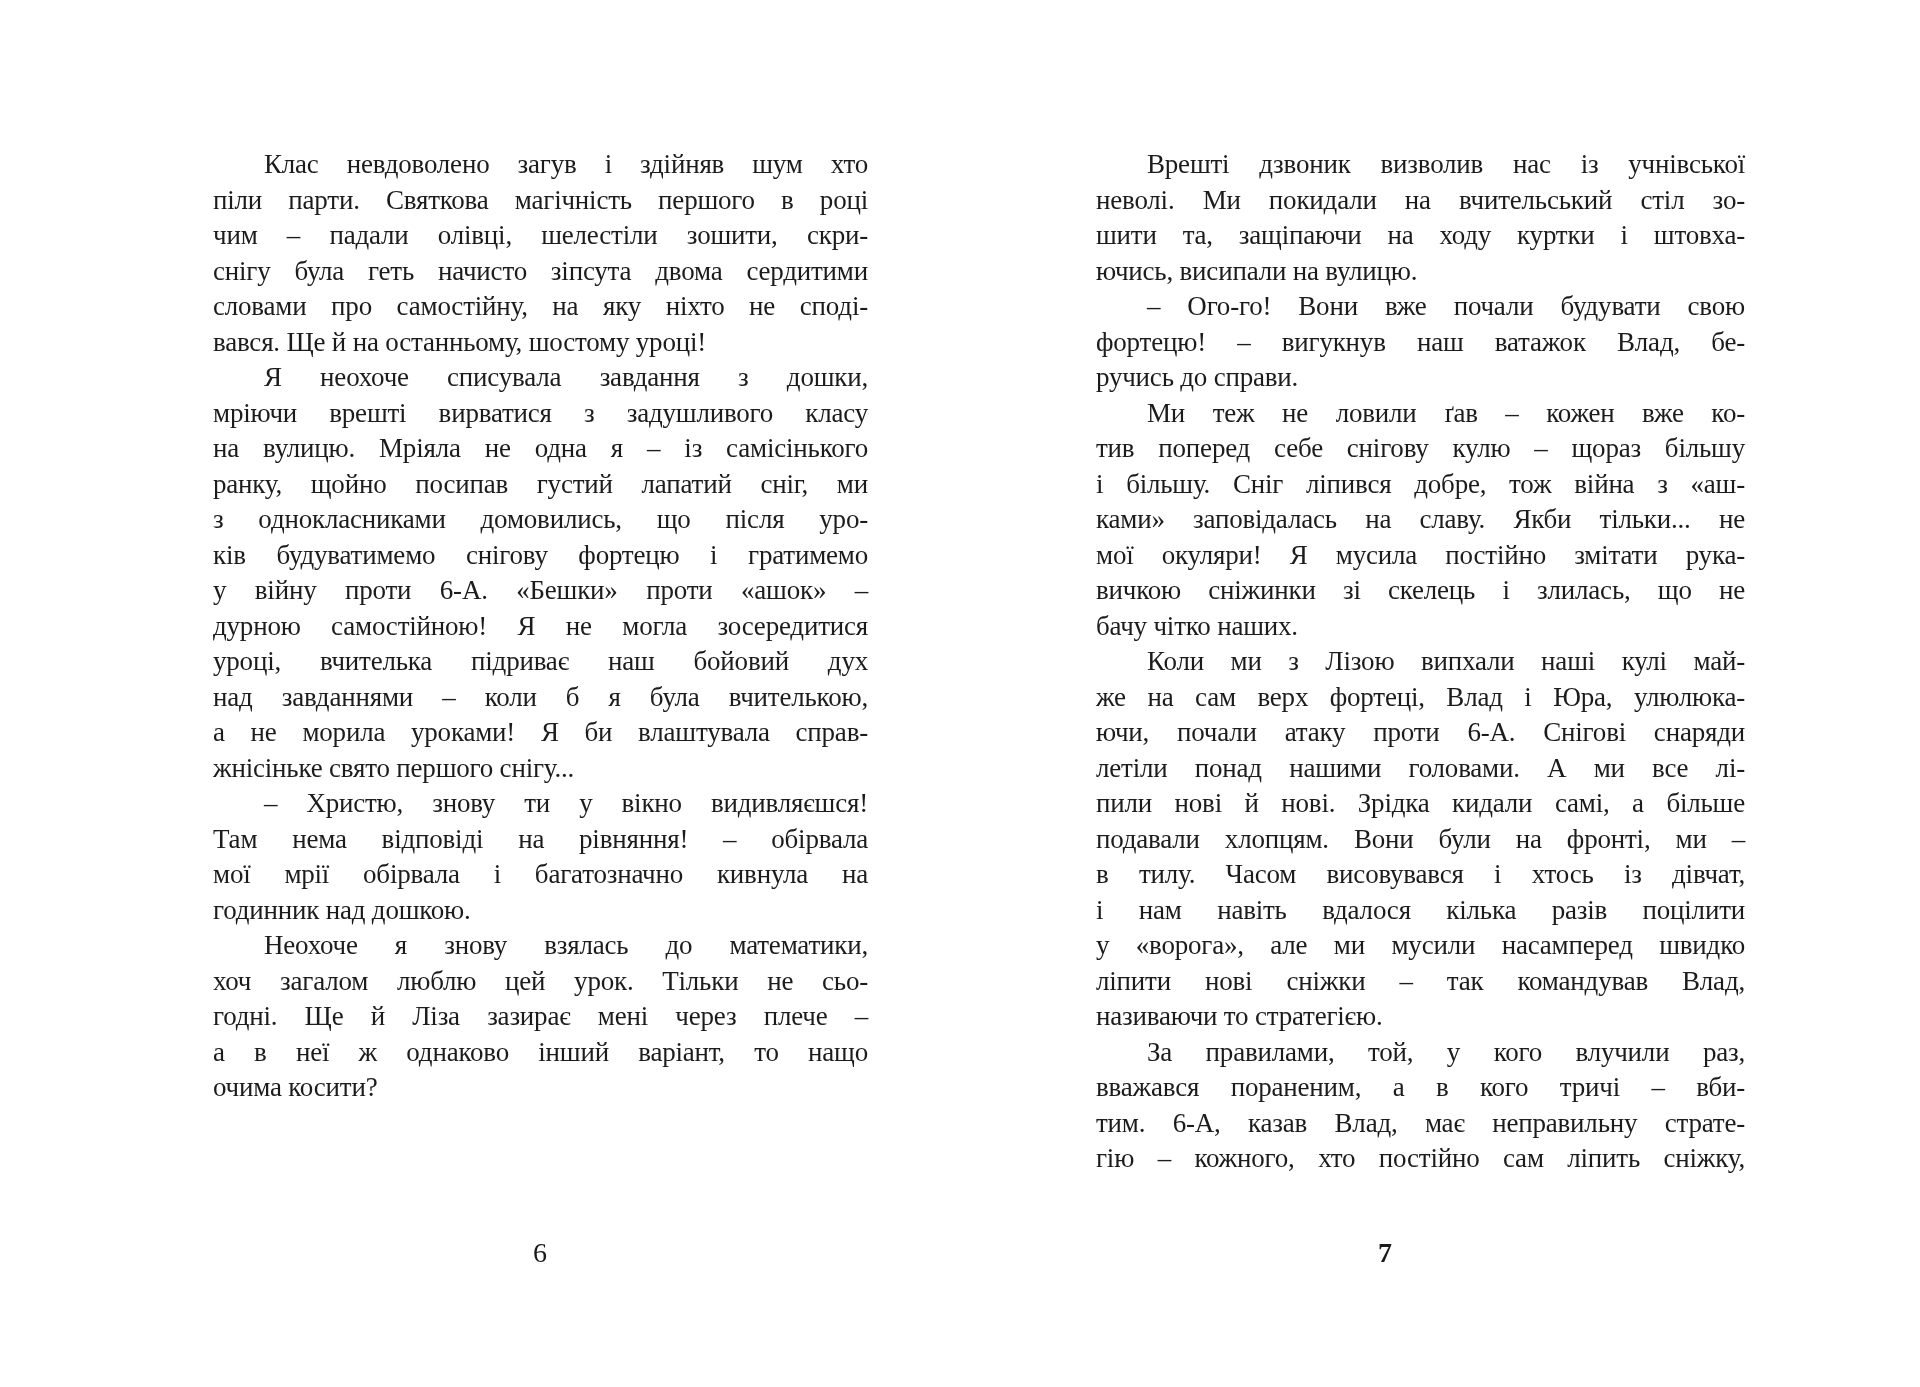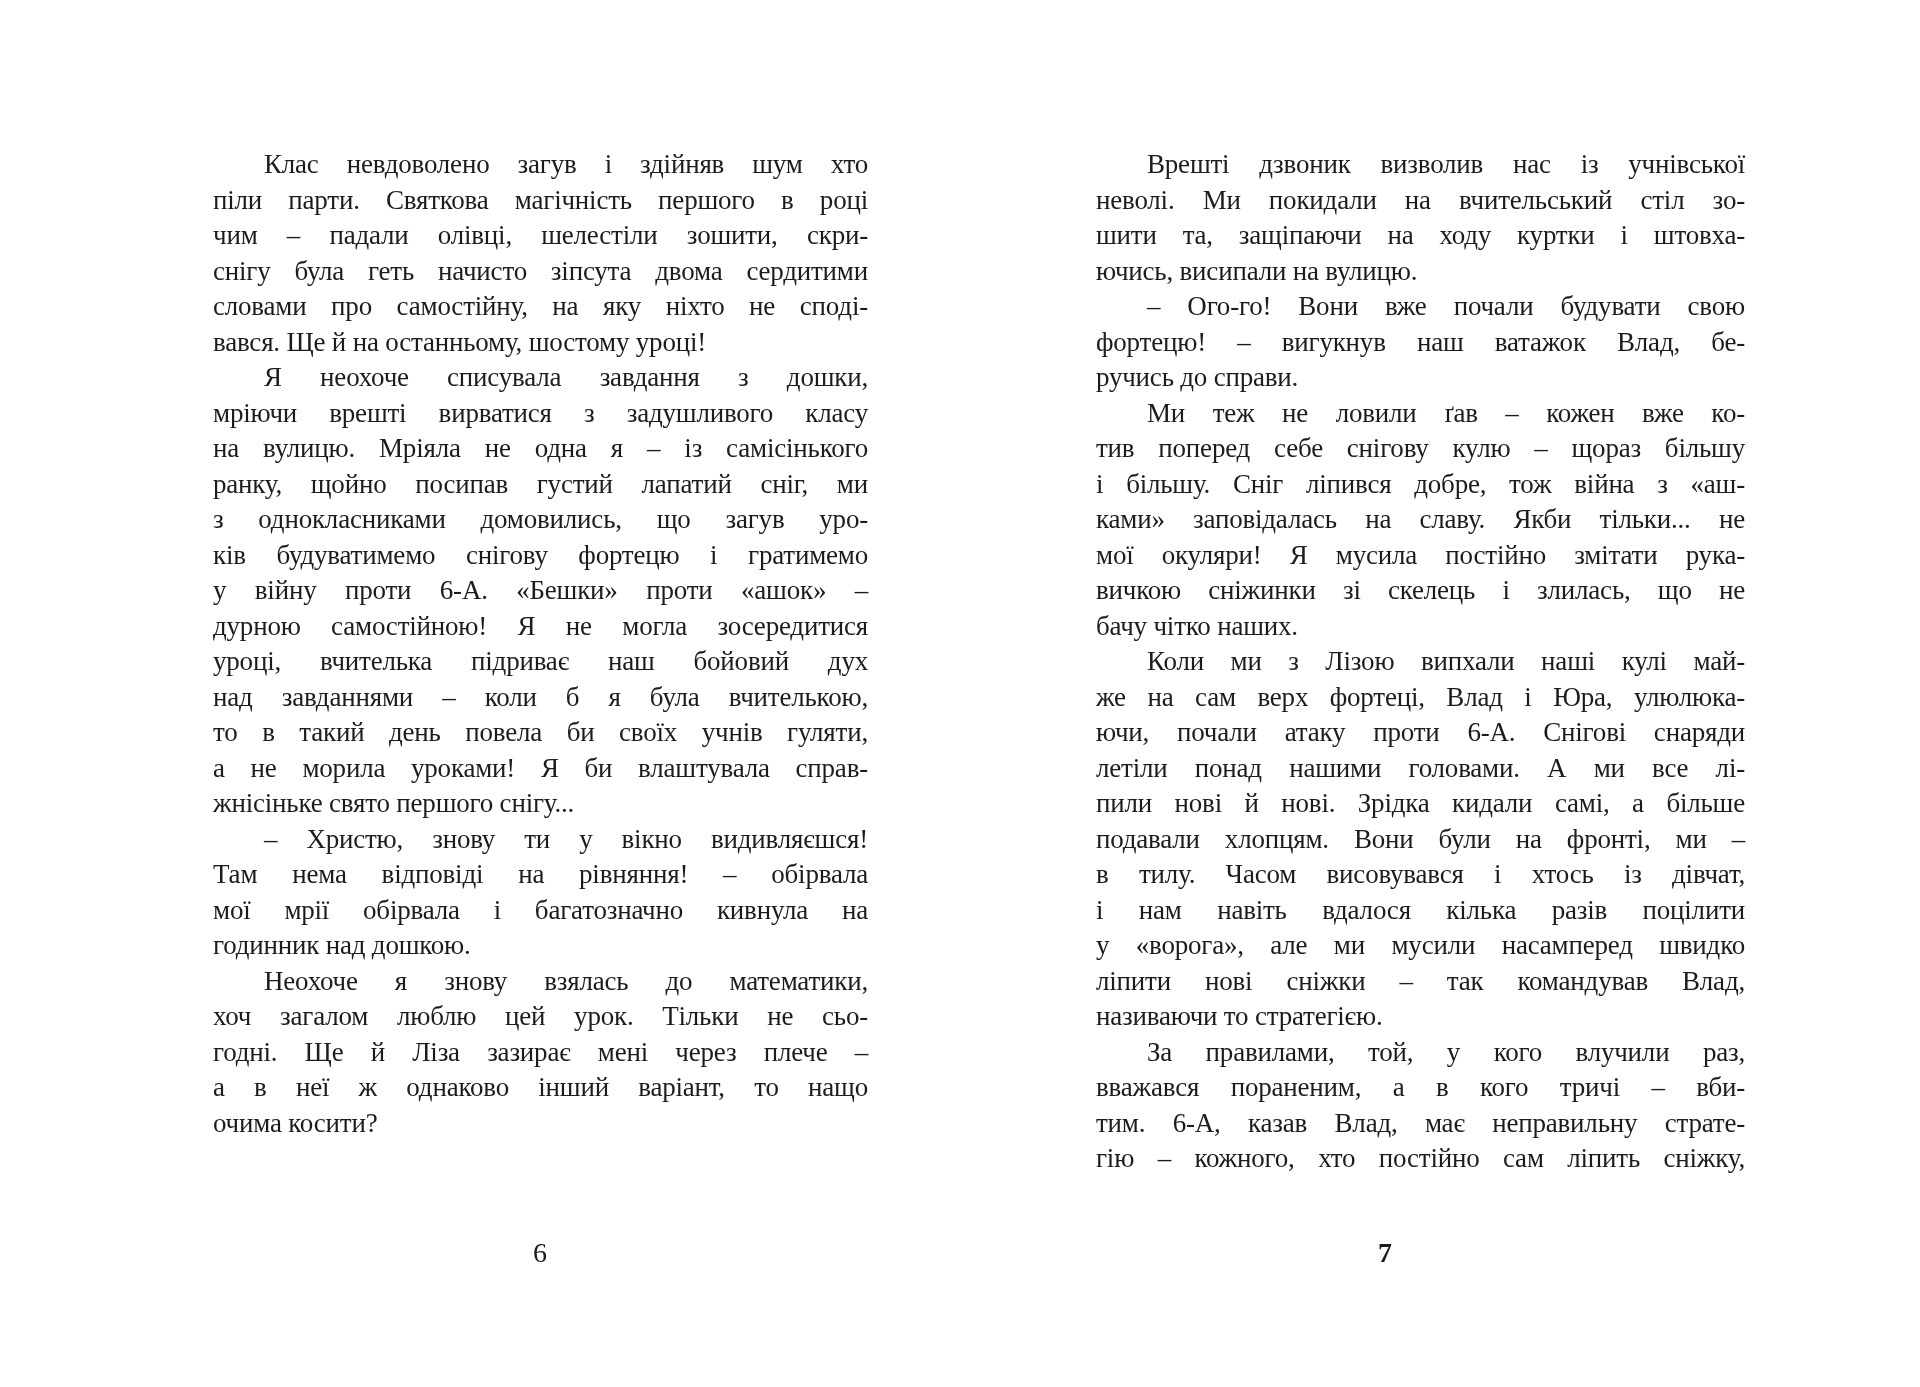--- a/index.html
+++ b/index.html
@@ -64,27 +64,26 @@
       <span class="line indent">Клас невдоволено загув і здійняв шум хто</span>
       <span class="line">піли парти. Святкова магічність першого в році</span>
       <span class="line">чим – падали олівці, шелестіли зошити, скри-</span>
       <span class="line">снігу була геть начисто зіпсута двома сердитими</span>
       <span class="line">словами про самостійну, на яку ніхто не споді-</span>
       <span class="line last">вався. Ще й на останньому, шостому уроці!</span>
       <span class="line indent">Я неохоче списувала завдання з дошки,</span>
       <span class="line">мріючи врешті вирватися з задушливого класу</span>
       <span class="line">на вулицю. Мріяла не одна я – із самісінького</span>
       <span class="line">ранку, щойно посипав густий лапатий сніг, ми</span>
-      <span class="line">з однокласниками домовились, що загув уро-</span>
+      <span class="line">з однокласниками домовились, що після уро-</span>
       <span class="line">ків будуватимемо снігову фортецю і гратимемо</span>
       <span class="line">у війну проти 6-А. «Бешки» проти «ашок» –</span>
       <span class="line">дурною самостійною! Я не могла зосередитися</span>
       <span class="line">уроці, вчителька підриває наш бойовий дух</span>
       <span class="line">над завданнями – коли б я була вчителькою,</span>
-      <span class="line">то в такий день повела би своїх учнів гуляти,</span>
       <span class="line">а не морила уроками! Я би влаштувала справ-</span>
       <span class="line last">жнісіньке свято першого снігу...</span>
       <span class="line indent">– Христю, знову ти у вікно видивляєшся!</span>
       <span class="line">Там нема відповіді на рівняння! – обірвала</span>
       <span class="line">мої мрії обірвала і багатозначно кивнула на</span>
       <span class="line last">годинник над дошкою.</span>
       <span class="line indent">Неохоче я знову взялась до математики,</span>
       <span class="line">хоч загалом люблю цей урок. Тільки не сьо-</span>
       <span class="line">годні. Ще й Ліза зазирає мені через плече –</span>
       <span class="line">а в неї ж однаково інший варіант, то нащо</span>

